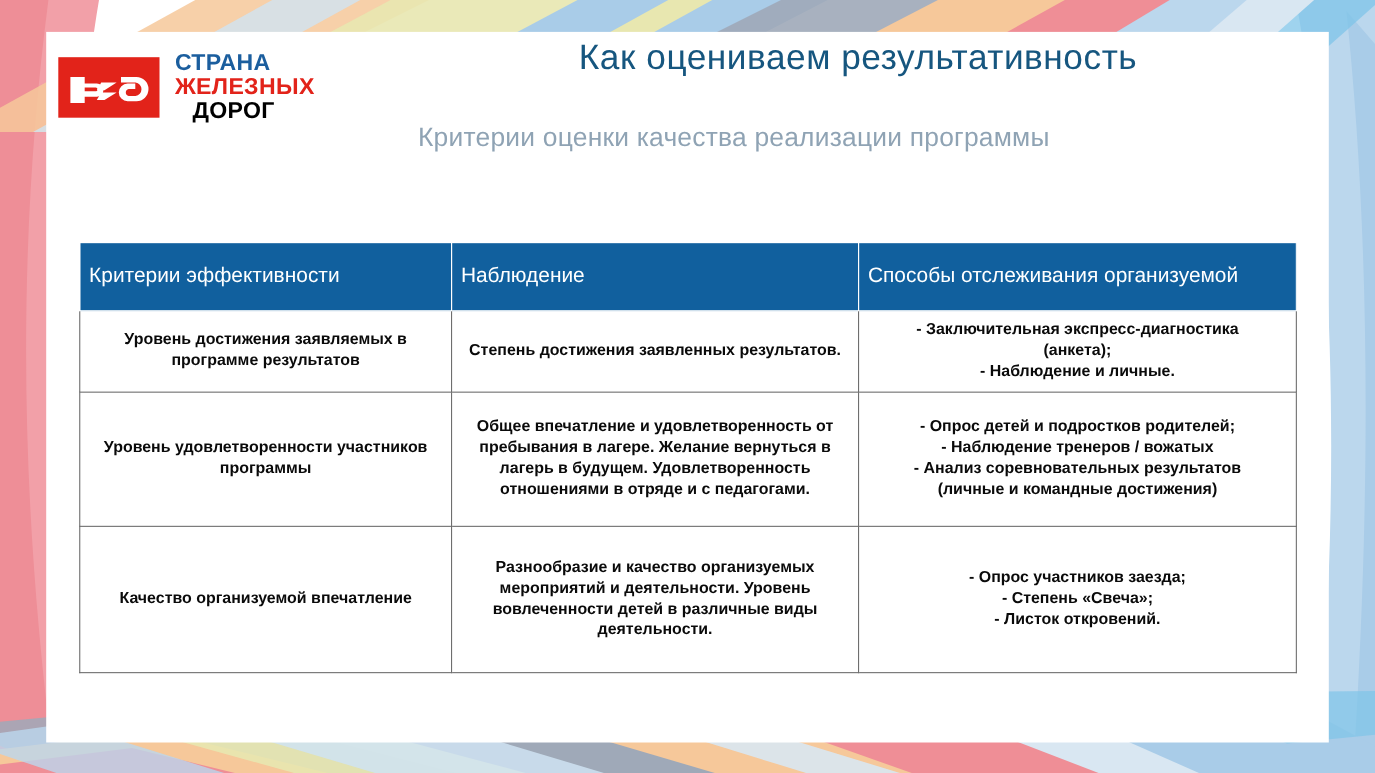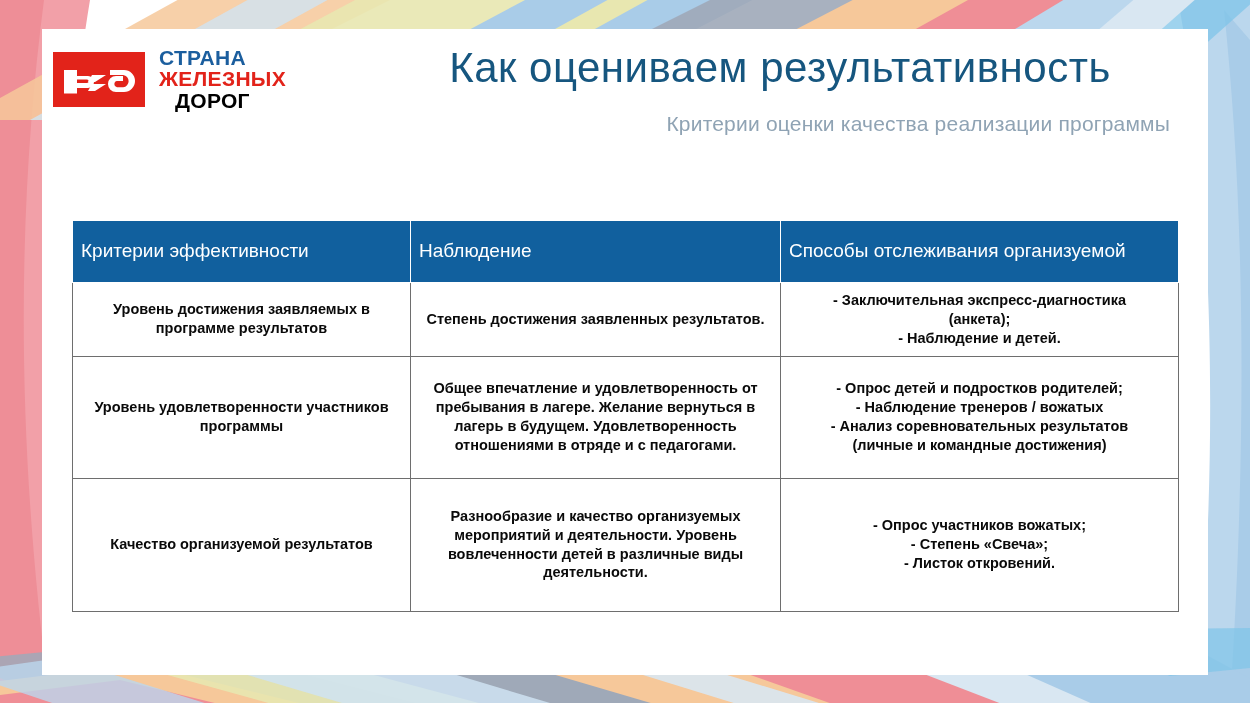--- a/index.html
+++ b/index.html
@@ -71,38 +71,38 @@
     letter-spacing: 0.3px;
   }
   .lw1 { color: #1B5E9E; }
   .lw2 { color: #E2231A; }
   .lw3 { color: #000000; margin-left: 16px; }
 
   
   .title {
     position: absolute;
     left: 380px;
-    top: 44px;
+    top: 34px;
     width: 800px;
     text-align: center;
     font-family: "Liberation Sans", sans-serif;
-    font-size: 42px;
+    font-size: 32px;
     color: #16567F;
     letter-spacing: 0.5px;
     z-index: 4;
     white-space: nowrap;
   }
   .subtitle {
     position: absolute;
     left: 380px;
     top: 112px;
     width: 790px;
-    text-align: right;
-    font-family: "Liberation Sans", sans-serif;
-    font-size: 21px;
+    text-align: left;
+    font-family: "Liberation Sans", sans-serif;
+    font-size: 24px;
     color: #8FA3B4;
     letter-spacing: 0.2px;
     z-index: 4;
   }
 
   
   .table-wrap {
     position: absolute;
     left: 72px;
     top: 220px;
@@ -233,38 +233,38 @@
           <th>Способы отслеживания организуемой</th>
         </tr>
       </thead>
       <tbody>
         <tr class="r1">
           <td>Уровень достижения заявляемых в программе результатов</td>
           <td>Степень достижения заявленных результатов.</td>
           <td>
             <span class="ml">- Заключительная экспресс-диагностика</span>
             <span class="ml">(анкета);</span>
-            <span class="ml">- Наблюдение и детей.</span>
+            <span class="ml">- Наблюдение и личные.</span>
           </td>
         </tr>
         <tr class="r2">
           <td>Уровень удовлетворенности участников программы</td>
           <td>Общее впечатление и удовлетворенность от пребывания в лагере. Желание вернуться в лагерь в будущем. Удовлетворенность отношениями в отряде и  с педагогами.</td>
           <td>
             <span class="ml">- Опрос детей и подростков родителей;</span>
             <span class="ml">- Наблюдение тренеров / вожатых</span>
             <span class="ml">- Анализ соревновательных результатов</span>
             <span class="ml">(личные и командные достижения)</span>
           </td>
         </tr>
         <tr class="r3">
-          <td>Качество организуемой результатов</td>
+          <td>Качество организуемой впечатление</td>
           <td>Разнообразие и качество организуемых мероприятий и деятельности. Уровень вовлеченности детей в различные виды деятельности.</td>
           <td>
-            <span class="ml">-  Опрос участников вожатых;</span>
+            <span class="ml">-  Опрос участников заезда;</span>
             <span class="ml">-  Степень «Свеча»;</span>
             <span class="ml">- Листок откровений.</span>
           </td>
         </tr>
       </tbody>
     </table>
   </div>
 
 </div>
 

